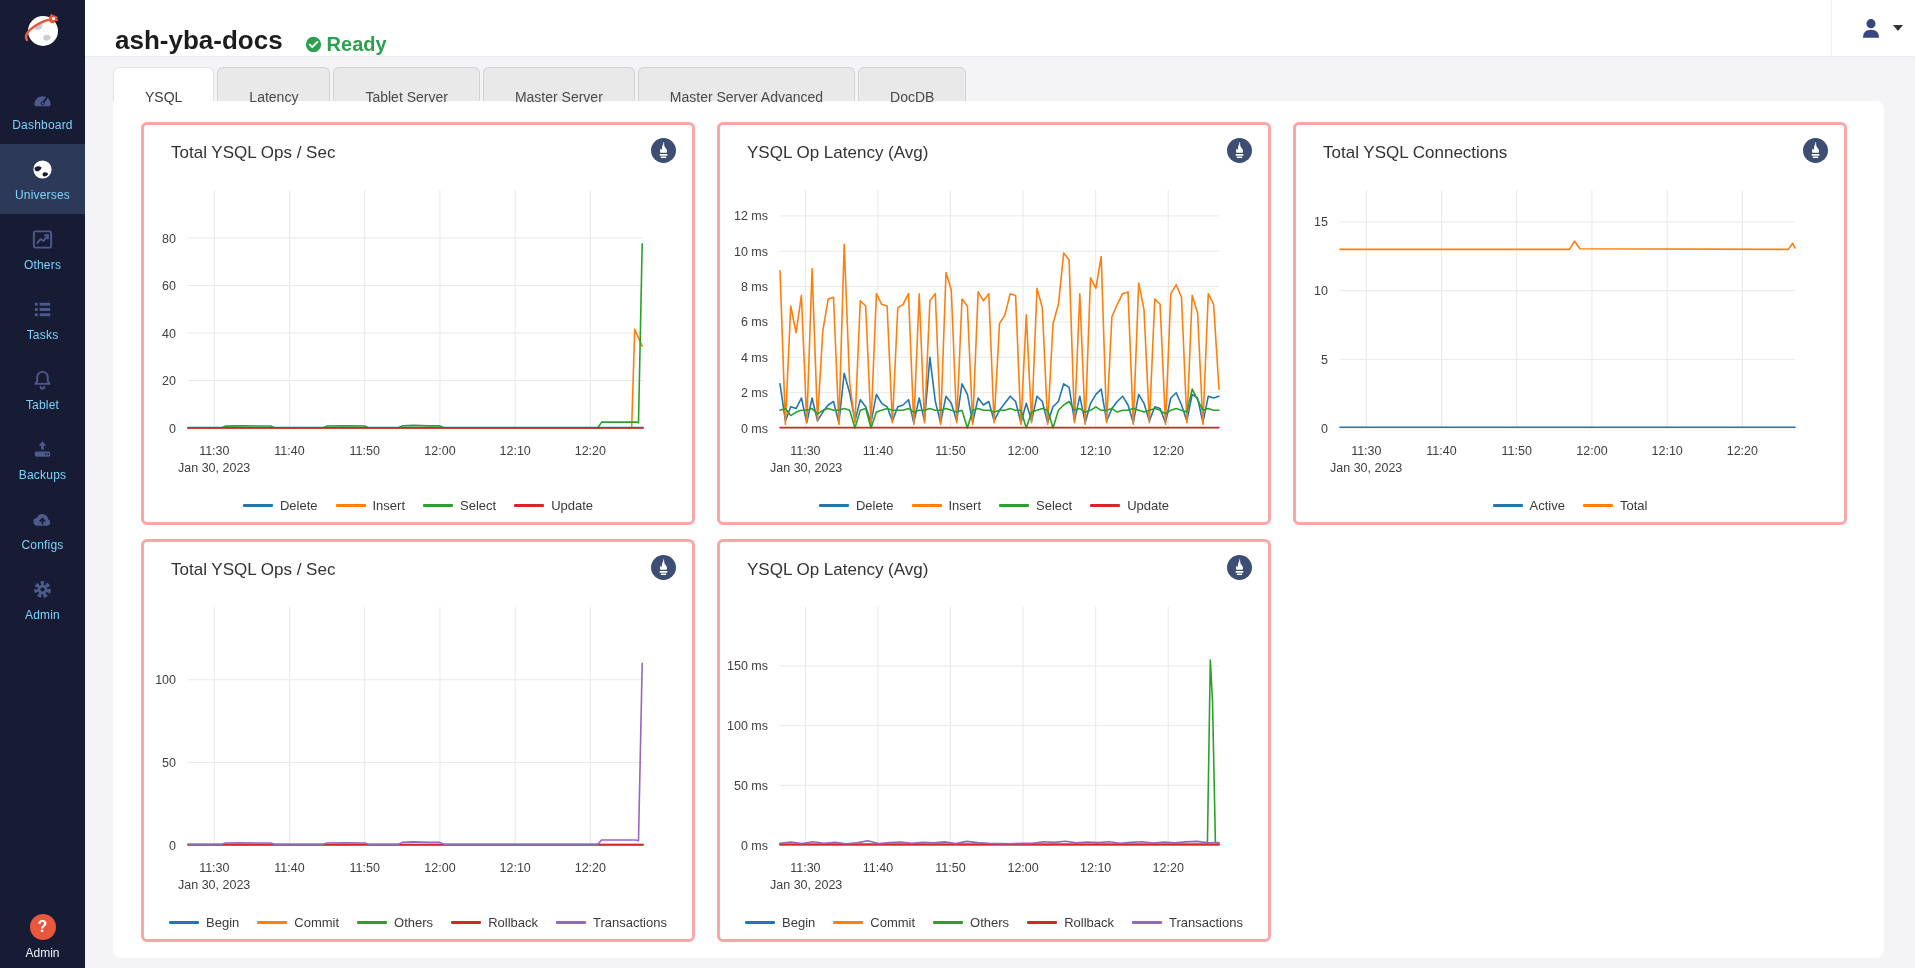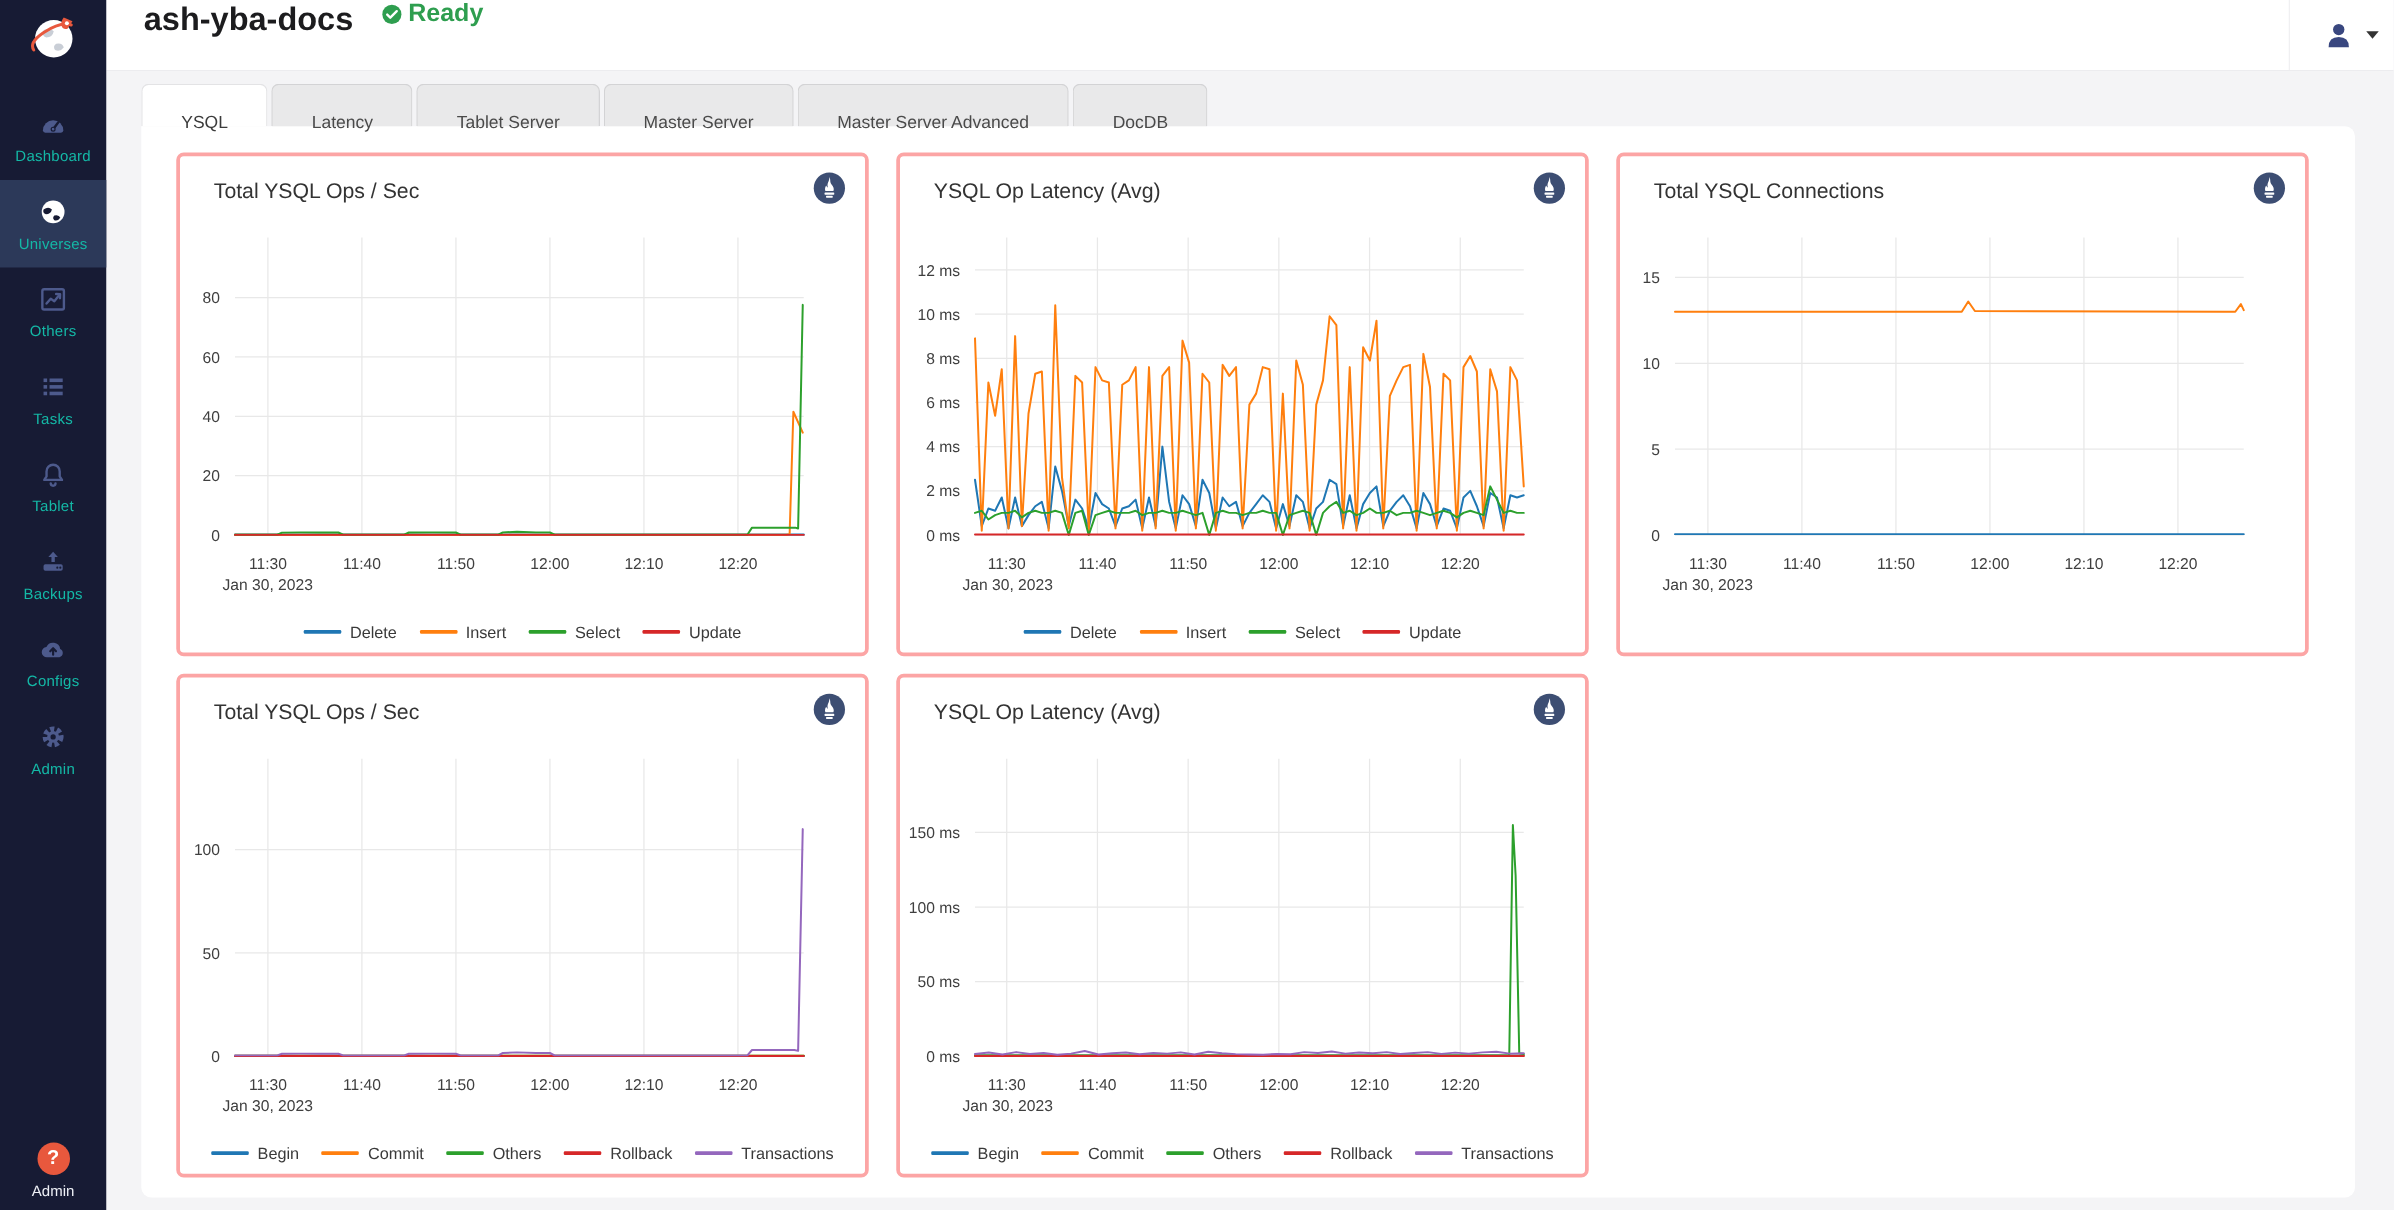--- a/index.html
+++ b/index.html
@@ -6,29 +6,29 @@
   html,body { width:1915px; height:968px; overflow:hidden; font-family:"Liberation Sans",sans-serif; background:#f4f4f6; }
   .app { display:flex; width:100%; height:100%; }
 
   
   .sidebar { width:85px; min-width:85px; height:100%; background:#171b34; display:flex; flex-direction:column; align-items:center; position:relative; z-index:5; }
   .logo { width:85px; height:60px; display:flex; align-items:center; justify-content:center; cursor:pointer; }
   .nav { display:flex; flex-direction:column; width:100%; margin-top:14px; }
   .nav-item { width:100%; padding:13px 0 12px; display:flex; flex-direction:column; align-items:center; gap:7px; cursor:pointer; }
   .nav-item .ico { width:24px; height:24px; display:flex; align-items:center; justify-content:center; }
   .nav-item .ico svg { width:23px; height:23px; }
-  .nav-item .lbl { font-size:12px; color:#14b8a6; letter-spacing:.2px; }
+  .nav-item .lbl { font-size:12px; color:#7dd3fc; letter-spacing:.2px; }
   .nav-item.active { background:#2c3959; }
   .help-item { position:absolute; bottom:8px; left:0; width:100%; display:flex; flex-direction:column; align-items:center; gap:6px; cursor:pointer; }
   .help-badge { width:26px; height:26px; border-radius:50%; background:#e8583d; color:#fff; font-weight:bold; font-size:16px; display:flex; align-items:center; justify-content:center; }
   .help-item .lbl { font-size:12px; color:#eef0f6; }
 
   
   .right-col { flex:1; display:flex; flex-direction:column; height:100%; }
-  .topbar { height:57px; background:#fff; border-bottom:1px solid #ececef; display:flex; align-items:flex-start; padding-left:30px; position:relative; }
+  .topbar { height:57px; background:#fff; border-bottom:1px solid #ececef; display:flex; align-items:flex-end; padding-left:30px; position:relative; }
   .uni-title { font-size:26px; font-weight:bold; color:#1c1c1e; }
   .status-badge { display:flex; align-items:center; gap:5px; margin-left:22px; }
   .status-badge svg { width:17px; height:17px; }
   .status-badge .txt { color:#2e9e4f; font-weight:bold; font-size:20px; }
   .user-area { position:absolute; right:12px; top:0; height:100%; display:flex; align-items:center; gap:9px; border-left:1px solid #f0f0f2; padding-left:26px; cursor:pointer; }
   .user-area svg { width:26px; height:26px; }
   .caret { width:0; height:0; border-left:5px solid transparent; border-right:5px solid transparent; border-top:6px solid #333; }
 
   
   .main { flex:1; background:#f4f4f6; padding:10px 0 0 28px; overflow:hidden; }
@@ -326,20 +326,30 @@
                 <text x="70.32231404958678" y="330" text-anchor="middle" font-size="12.5" fill="#3f3f3f">11:30</text>
                 <text x="145.5289256198347" y="330" text-anchor="middle" font-size="12.5" fill="#3f3f3f">11:40</text>
                 <text x="220.73553719008262" y="330" text-anchor="middle" font-size="12.5" fill="#3f3f3f">11:50</text>
                 <text x="295.9421487603306" y="330" text-anchor="middle" font-size="12.5" fill="#3f3f3f">12:00</text>
                 <text x="371.1487603305785" y="330" text-anchor="middle" font-size="12.5" fill="#3f3f3f">12:10</text>
                 <text x="446.35537190082647" y="330" text-anchor="middle" font-size="12.5" fill="#3f3f3f">12:20</text>
                 <text x="34" y="347" text-anchor="start" font-size="12.5" fill="#3f3f3f">Jan 30, 2023</text>
                 <polyline points="44.0,302.3 499.0,302.3" fill="none" stroke="#1f77b4" stroke-width="1.6" stroke-linejoin="round" stroke-linecap="round"></polyline>
                 <polyline points="44.0,124.4 273.4,124.4 278.6,116.2 283.9,123.8 484.0,124.4 492.2,124.4 496.7,118.3 499.0,123.1" fill="none" stroke="#ff7f0e" stroke-width="1.6" stroke-linejoin="round" stroke-linecap="round"></polyline>
               </svg>
+              <div class="legend">
+                <div class="legend-item">
+                  <span class="legend-swatch" style="background:#1f77b4"></span>
+                  <span class="legend-label">Active</span>
+                </div>
+                <div class="legend-item">
+                  <span class="legend-swatch" style="background:#ff7f0e"></span>
+                  <span class="legend-label">Total</span>
+                </div>
+              </div>
             </div>
           </div>
         <div class="cards-row" id="row2">
             <div class="card">
               <div class="card-title">Total YSQL Ops / Sec</div>
               <div class="prom-btn"><svg viewBox="0 0 27 27" xmlns="http://www.w3.org/2000/svg">
     <circle cx="13.5" cy="13.5" r="12.5" fill="#3d4e73"></circle>
     <path d="M13.5 4.5c1.2 2.2.3 3.6 1.2 5.2.8 1.4 2.3 2.5 2.3 4.4 0 .6-.1 1.1-.3 1.6H10.3a4.8 4.8 0 01-.3-1.6c0-1 .4-1.9 1-2.7.3.9.8 1.4 1.3 1.5-.6-1.9-.2-3.5.5-4.8.3-.7.6-1.4.7-3.6z" fill="#fff"></path>
     <rect x="9.6" y="17" width="7.8" height="1.7" rx="0.5" fill="#fff"></rect>
     <rect x="10.8" y="19.6" width="5.4" height="1.5" rx="0.5" fill="#fff"></rect>

